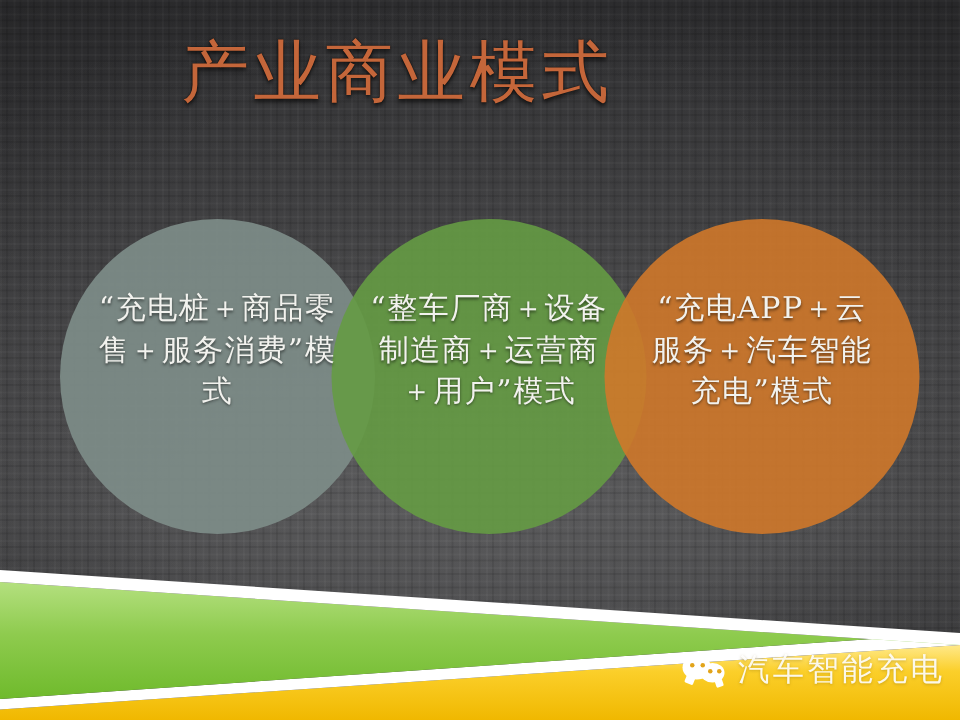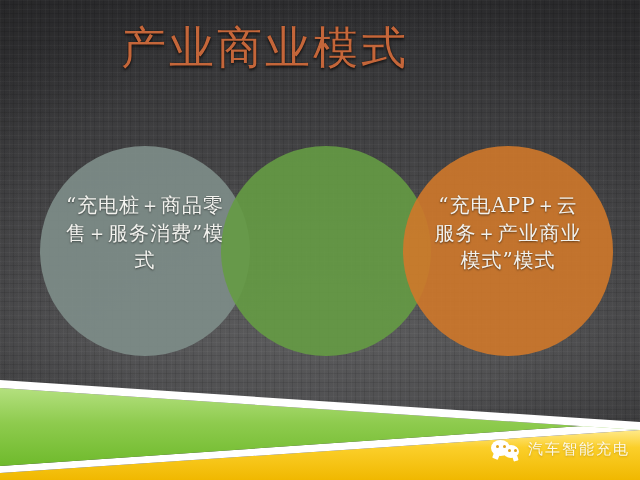--- a/index.html
+++ b/index.html
@@ -125,21 +125,21 @@
     border-radius: 50%;
     background: #ffffff;
   }
   .wx-big   { left: 0px;  top: 2px;  width: 19px; height: 16px; }
   .wx-small { left: 12px; top: 7px;  width: 16px; height: 13px; }
   .wx-dot   { position: absolute; background: #e2a41a; border-radius: 50%; width: 3px; height: 3px; }
   .wx-tail-a { position:absolute; left:2px; top:15px; width:6px; height:6px; background:#fff; transform: rotate(22deg); border-radius:1px;}
   .wx-tail-b { position:absolute; left:22px; top:18px; width:5px; height:5px; background:#fff; transform: rotate(-18deg); border-radius:1px;}
   .wm-text {
     font-family: Liberation Sans, sans-serif;
-    font-size: 15px;
+    font-size: 21px;
     letter-spacing: 2px;
     color: rgba(255,255,255,0.90);
     text-shadow: 0 1px 2px rgba(120,90,0,0.35);
     white-space: nowrap;
   }
 </style>
 </head>
 <body>
 
 <div id="slide">
@@ -149,21 +149,22 @@
   <div class="bg-vignette"></div>
 
   <div class="title">产业商业模式</div>
 
   <div class="venn">
     <div class="circle c1"></div>
     <div class="circle c2"></div>
     <div class="circle c3"></div>
 
     <div class="label l1">“充电桩＋商品零售＋服务消费”模式</div>
-    <div class="label l3">“充电APP＋云服务＋产业商业模式”模式</div>
+    <div class="label l2">“整车厂商＋设备制造商＋运营商＋用户”模式</div>
+    <div class="label l3">“充电APP＋云服务＋汽车智能充电”模式</div>
   </div>
 
   <div class="bands">
     <svg width="640" height="120" viewBox="0 0 640 120" xmlns="http://www.w3.org/2000/svg">
       <defs>
         <linearGradient id="greenGrad" x1="0" y1="0" x2="0" y2="1">
           <stop offset="0%" stop-color="#b4e07f"></stop>
           <stop offset="45%" stop-color="#8ecb4e"></stop>
           <stop offset="100%" stop-color="#6fba2c"></stop>
         </linearGradient>

